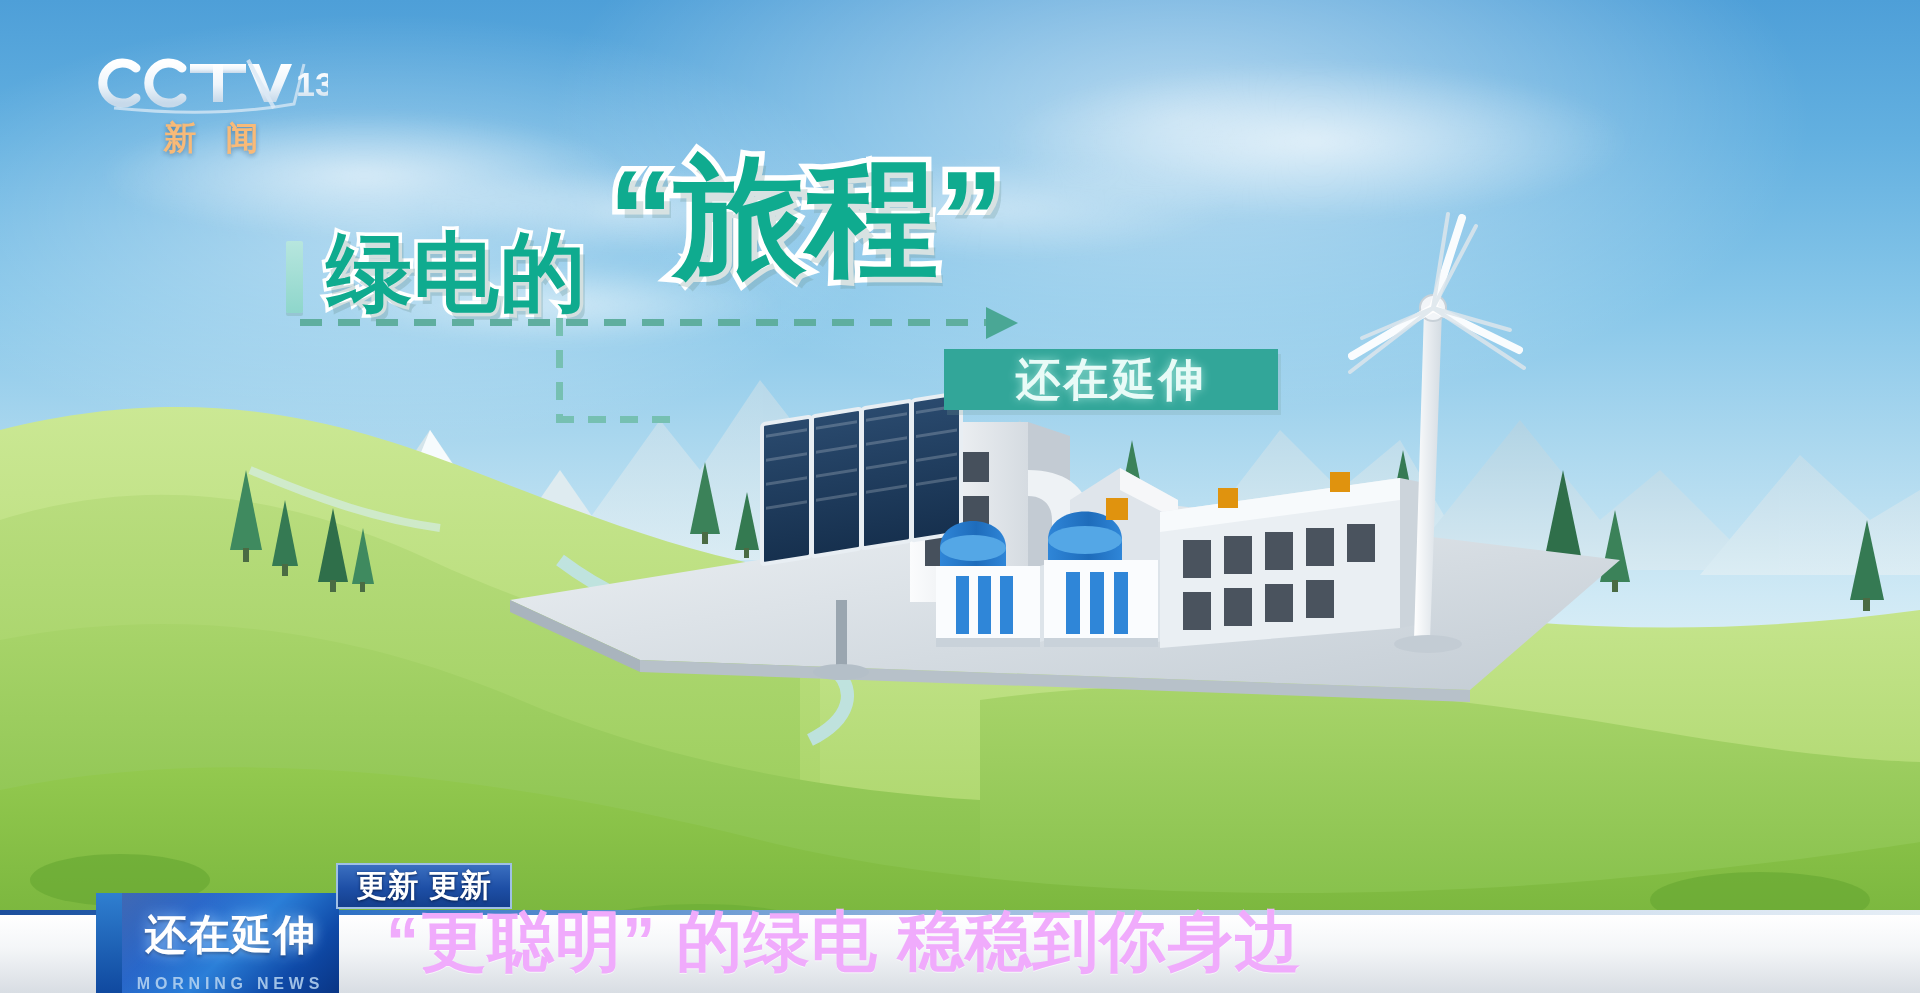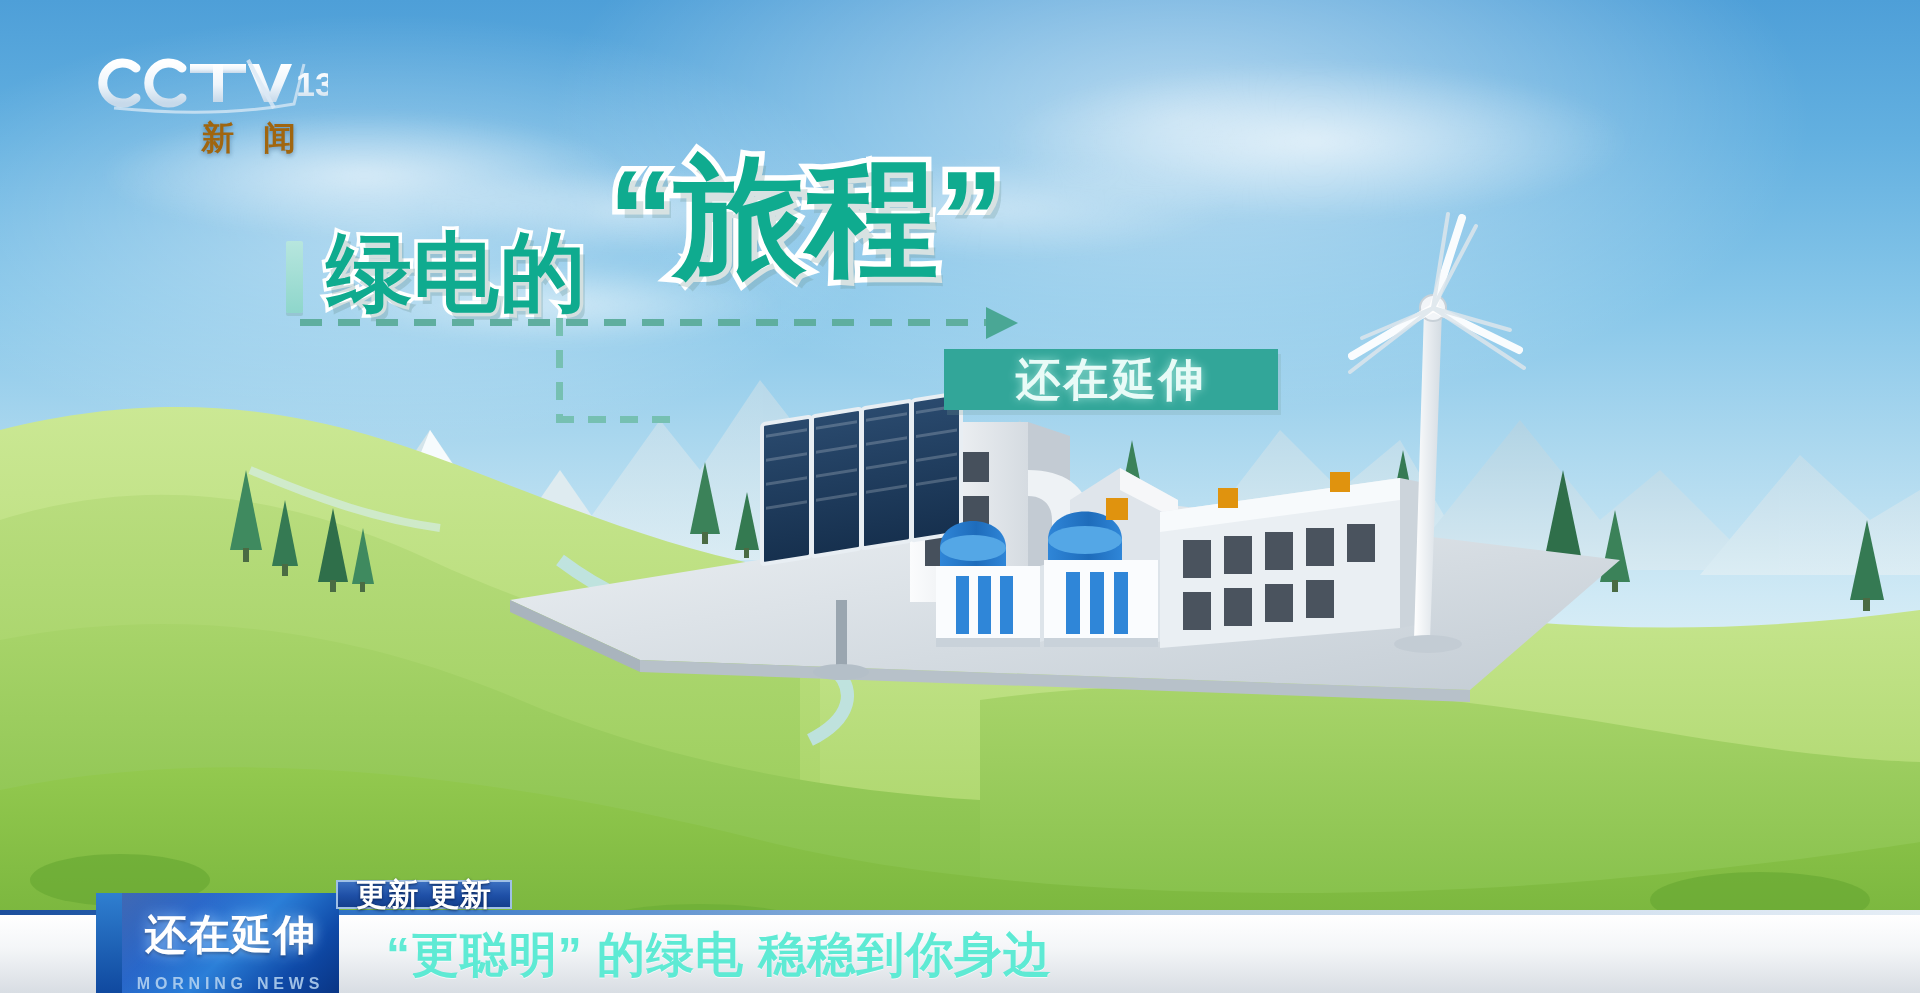--- a/index.html
+++ b/index.html
@@ -29,22 +29,22 @@
     filter:blur(8px);}
 
   
   .layerfull{position:absolute;inset:0;width:1920px;height:993px;}
 
   
   .cctv-logo{position:absolute;left:98px;top:52px;width:230px;height:110px;}
   .cctv-logo .wordmark{position:absolute;left:0;top:0;width:230px;height:62px;}
   .cctv-logo .sub{position:absolute;left:28px;top:64px;width:180px;
     font-family:"Liberation Sans","DejaVu Sans",sans-serif;
-    font-size:33px;font-weight:700;letter-spacing:.30em;color:#a16207;
-    text-shadow:0 2px 5px rgba(20,60,100,.45);text-align:right;opacity:.96;}
+    font-size:33px;font-weight:700;letter-spacing:.30em;color:#fdba74;
+    text-shadow:0 2px 5px rgba(20,60,100,.45);text-align:center;opacity:.96;}
 
   
   .title-group{position:absolute;left:286px;top:165px;width:1040px;height:190px;}
   .tick{position:absolute;left:0;top:76px;width:17px;height:72px;
     background:linear-gradient(180deg,#b7e6de,#8ed6cb);border-radius:2px;
     box-shadow:0 3px 0 rgba(120,170,160,.35);}
   .t-line1{position:absolute;left:40px;top:64px;
     font-family:"Liberation Sans","DejaVu Sans",sans-serif;
     font-size:86px;font-weight:900;line-height:1;letter-spacing:.01em;
     color:#0fab8f;
@@ -91,29 +91,29 @@
     transform:rotate(18deg);}
   .lt-logo .cn{position:absolute;left:0;right:0;top:14px;text-align:center;
     font-family:"Liberation Sans","DejaVu Sans",sans-serif;
     font-size:42px;font-weight:900;color:#ffffff;letter-spacing:.02em;
     text-shadow:0 0 14px rgba(160,210,255,.9),0 2px 3px rgba(0,20,60,.5);}
   .lt-logo .en{position:absolute;left:0;right:0;top:66px;text-align:center;
     font-family:"Liberation Sans","DejaVu Sans",sans-serif;
     font-size:16px;font-weight:700;letter-spacing:.30em;color:#b9d6f2;opacity:.85;margin-top:16px;}
   .lt-blue-edge{position:absolute;left:96px;bottom:0;width:26px;height:100px;
     background:linear-gradient(180deg,#2f7fd0,#10499f);}
-  .lt-kicker{position:absolute;left:336px;bottom:84px;height:29px;
+  .lt-kicker{position:absolute;left:336px;bottom:84px;height:46px;
     background:linear-gradient(180deg,#3a6fc0 0%,#1e4fa6 55%,#143f8c 100%);
     border:2px solid #9fc0e6;display:flex;align-items:center;padding:0 18px;}
   .lt-kicker span{font-family:"Liberation Sans","DejaVu Sans",sans-serif;
     font-size:31px;font-weight:900;color:#ffffff;letter-spacing:.02em;
     text-shadow:0 1px 3px rgba(0,20,60,.8);}
   .lt-head{position:absolute;left:386px;bottom:6px;
     font-family:"Liberation Sans","DejaVu Sans",sans-serif;
-    font-size:48px;font-weight:900;color:#5eead4;letter-spacing:.02em;
+    font-size:66px;font-weight:900;color:#f0abfc;letter-spacing:.02em;
     white-space:nowrap;text-shadow:0 1px 0 rgba(255,255,255,.6);}
 </style>
 </head>
 <body>
 
 <div id="stage">
 
   <div class="sky"></div>
   <div class="cloudA"></div>
   <div class="cloudB"></div>

